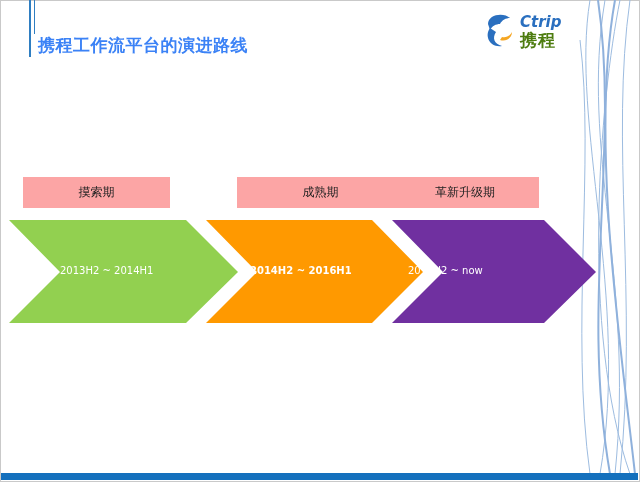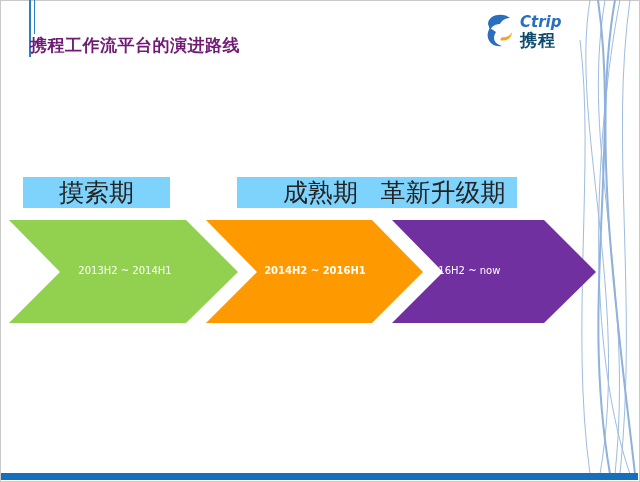--- a/index.html
+++ b/index.html
@@ -1,25 +1,25 @@
 <!DOCTYPE html>
 <html><head>
 <meta charset="utf-8">
 <style>
   html,body{margin:0;padding:0;}
   body{width:640px;height:482px;position:relative;overflow:hidden;background:#fff;font-family:"Liberation Sans","DejaVu Sans",sans-serif;}
   .frame{position:absolute;left:0;top:0;width:638px;height:480px;border:1px solid #c9c9c9;}
   .vline{position:absolute;background:#2f7ec1;}
-  .title{position:absolute;left:30px;top:34px;font-size:17px;font-weight:bold;color:#701a75;font-family:"DejaVu Sans",sans-serif;letter-spacing:0.5px;}
+  .title{position:absolute;left:38px;top:34px;font-size:17px;font-weight:bold;color:#3b82f6;font-family:"DejaVu Sans",sans-serif;letter-spacing:0.5px;}
   .logo{position:absolute;left:482px;top:10px;width:110px;height:40px;}
   .logo-en{position:absolute;left:38px;top:3px;font-size:15px;font-weight:bold;color:#2a6fbf;font-style:italic;font-family:"DejaVu Sans",sans-serif;text-align:center;}
-  .logo-cn{position:absolute;left:38px;top:19px;font-size:17px;font-weight:bold;color:#0c4a6e;font-family:"DejaVu Sans",sans-serif;letter-spacing:1px;}
-  .stage-label{position:absolute;top:177px;height:31px;background:#7dd3fc;color:#222;font-family:"DejaVu Serif",serif;font-size:25px;display:flex;align-items:center;justify-content:center;}
+  .logo-cn{position:absolute;left:38px;top:19px;font-size:17px;font-weight:bold;color:#4d7c0f;font-family:"DejaVu Sans",sans-serif;letter-spacing:1px;}
+  .stage-label{position:absolute;top:177px;height:31px;background:#fca5a5;color:#222;font-family:"DejaVu Serif",serif;font-size:12px;display:flex;align-items:center;justify-content:center;}
   .chev-svg{position:absolute;left:0;top:0;}
-  .chev-text{position:absolute;top:265px;color:#fff;font-size:10px;font-family:"DejaVu Sans",sans-serif;text-align:center;}
+  .chev-text{position:absolute;top:265px;color:#fff;font-size:10px;font-family:"DejaVu Sans",sans-serif;}
   .bottom-bar{position:absolute;left:1px;top:473px;width:637px;height:7px;background:#1470bd;}
   .deco{position:absolute;left:560px;top:0;}
 </style>
 </head>
 <body>
 
 <div class="frame"></div>
 
 <svg class="deco" width="80" height="474" viewBox="0 0 80 474">
   <g fill="none" stroke="#9dbce0" stroke-width="1">
@@ -45,21 +45,21 @@
     <path d="M6 14 C 6 4, 22 2, 28 8 C 24 8, 20 10, 18 14 C 14 14, 10 16, 8 20 Z" fill="#2a6fbf"></path>
     <path d="M8 18 C 2 26, 8 38, 20 36 C 12 34, 10 28, 14 22 Z" fill="#2a6fbf"></path>
     <path d="M18 30 C 24 32, 30 28, 30 22 C 28 26, 24 28, 20 27 Z" fill="#f5a623"></path>
   </svg>
   <span class="logo-en">Ctrip</span>
   <span class="logo-cn">携程</span>
 </div>
 
 <div class="stage-label" style="left:23px;width:147px;">摸索期</div>
 <div class="stage-label" style="left:205px;width:167px;margin-left:32px;">成熟期</div>
-<div class="stage-label" style="left:369px;width:148px;">革新升级期</div>
+<div class="stage-label" style="left:391px;width:148px;">革新升级期</div>
 
 <svg class="chev-svg" width="640" height="482">
   <polygon points="9,220 186,220 238,272 186,323 9,323 60,272" fill="#92d050"></polygon>
   <polygon points="206,220 372,220 423,272 372,323 206,323 257,272" fill="#ff9900"></polygon>
   <polygon points="392,220 544,220 596,272 544,323 392,323 443,272" fill="#7030a0"></polygon>
 </svg>
 
 <div class="chev-text" style="left:60px;width:130px;">2013H2 ~ 2014H1</div>
 <div class="chev-text" style="left:250px;width:130px;font-weight:bold;">2014H2 ~ 2016H1</div>
 <div class="chev-text" style="left:408px;width:110px;">2016H2 ~ now</div>

